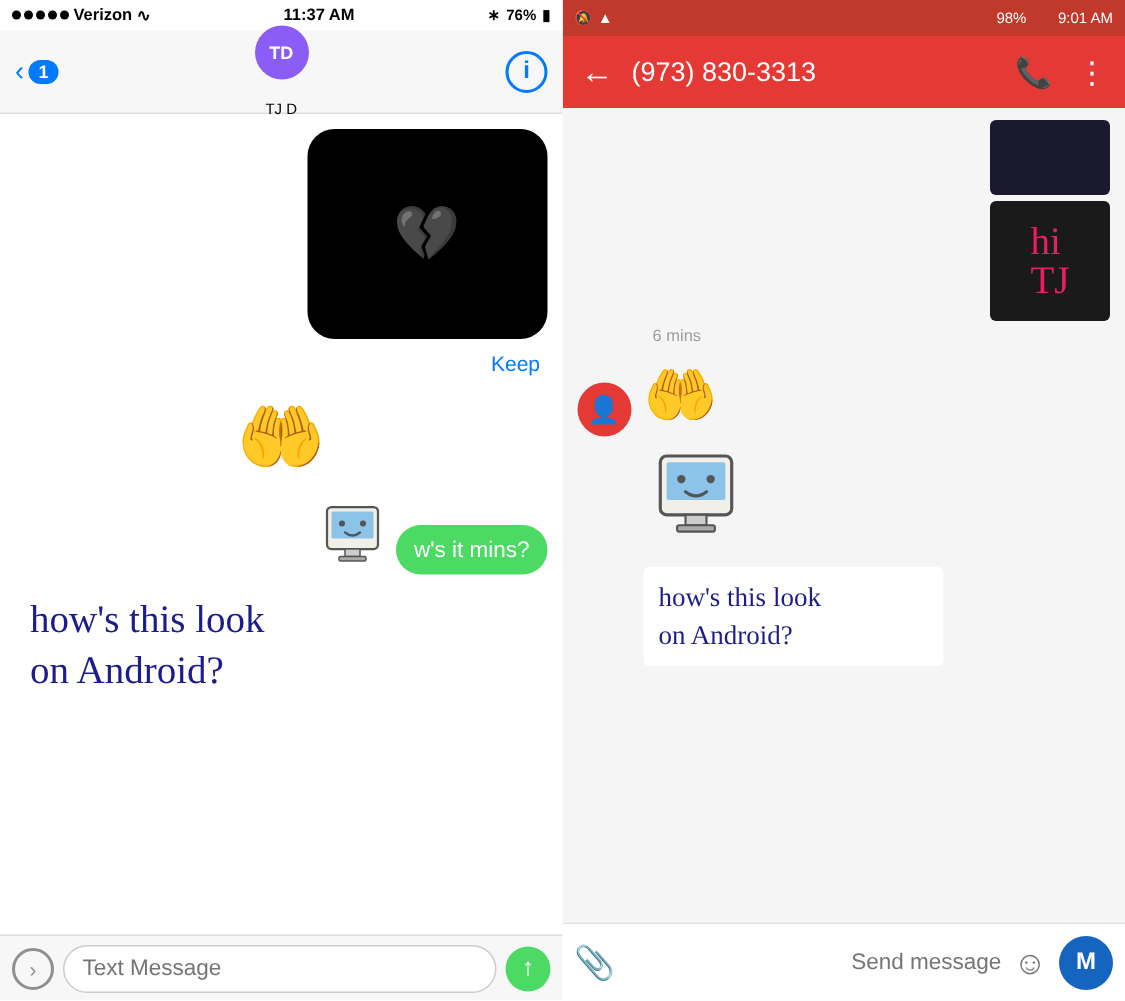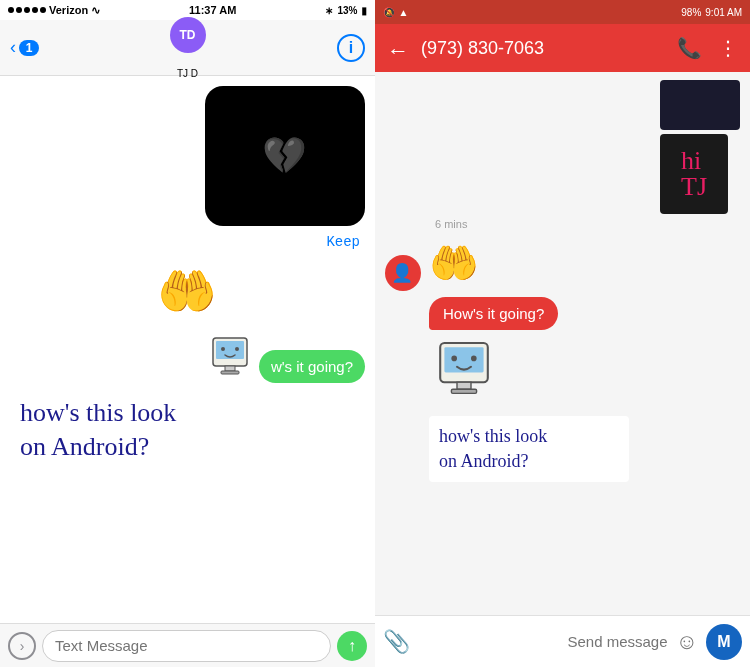--- a/index.html
+++ b/index.html
@@ -133,21 +133,20 @@
       justify-content: center;
       position: relative;
     }
     .heart-icon { font-size: 36px; filter: grayscale(1) brightness(0.7); }
 
     .keep-link {
       text-align: right;
       color: #007aff;
       font-size: 14px;
       padding-right: 5px;
-      font-family: Liberation Mono, monospace;
     }
 
     
     .clap-emoji {
       font-size: 48px;
       text-align: center;
       padding: 5px 0;
     }
 
     
@@ -237,21 +236,21 @@
       height: 24px;
       background: #c0392b;
       display: flex;
       align-items: center;
       justify-content: space-between;
       padding: 0 8px;
       font-size: 10px;
       color: white;
     }
     .android-status-left { display: flex; gap: 3px; align-items: center; }
-    .android-status-right { display: flex; gap: 4px; align-items: center; font-size: 10px; }
+    .android-status-right { display: flex; gap: 21px; align-items: center; font-size: 10px; }
 
     
     .android-app-bar {
       height: 48px;
       background: #e53935;
       display: flex;
       align-items: center;
       padding: 0 12px;
       gap: 12px;
     }
@@ -290,21 +289,21 @@
       gap: 4px;
       align-self: flex-end;
     }
     .android-dark-img {
       width: 80px;
       height: 50px;
       background: #1a1a2e;
       border-radius: 4px;
     }
     .android-hi-img {
-      width: 68px;
+      width: 80px;
       height: 80px;
       background: #1a1a1a;
       border-radius: 4px;
       display: flex;
       align-items: center;
       justify-content: center;
       font-family: 'Brush Script MT', cursive;
       color: #e91e63;
       font-size: 26px;
       line-height: 1;
@@ -434,21 +433,21 @@
         <div class="dot"></div>
         <div class="dot"></div>
         <div class="dot"></div>
       </div>
       <span>Verizon</span>
       <span>∿</span>
     </div>
     <span>11:37 AM</span>
     <div class="ios-status-right">
       <span>∗</span>
-      <span>13%</span>
+      <span>76%</span>
       <span>▮</span>
     </div>
   </div>
 
   <div class="ios-nav-bar">
     <div class="ios-back-btn">
       <span class="ios-back-chevron">‹</span>
       <span class="ios-back-badge">1</span>
     </div>
     <div class="ios-nav-center">
@@ -481,21 +480,21 @@
         <rect x="11" y="8" width="28" height="18" rx="1" fill="#8bc4e8"></rect>
 
         <circle cx="18" cy="16" r="2" fill="#555"></circle>
         <circle cx="32" cy="16" r="2" fill="#555"></circle>
         <path d="M20 22 Q25 26 30 22" stroke="#555" stroke-width="1.5" fill="none" stroke-linecap="round"></path>
 
         <rect x="20" y="33" width="10" height="5" fill="#ccc" stroke="#555" stroke-width="1"></rect>
         <rect x="16" y="38" width="18" height="3" rx="1" fill="#aaa" stroke="#555" stroke-width="1"></rect>
       </svg>
       <div class="ios-mac-bubble">
-        <span>w's it going?</span>
+        <span>w's it mins?</span>
       </div>
     </div>
 
     <div class="ios-handwriting">
       how's this look<br>on Android?
     </div>
 
   </div>
 
   <div class="ios-input-bar">
@@ -518,21 +517,21 @@
       <span>▲</span>
     </div>
     <div class="android-status-right">
       <span>98%</span>
       <span>9:01 AM</span>
     </div>
   </div>
 
   <div class="android-app-bar">
     <span class="android-back-arrow">←</span>
-    <span class="android-contact-title">(973) 830-7063</span>
+    <span class="android-contact-title">(973) 830-3313</span>
     <div class="android-app-bar-actions">
       <span class="android-action-icon">📞</span>
       <span class="android-action-icon">⋮</span>
     </div>
   </div>
 
   <div class="android-messages">
 
     <div class="android-dark-images">
       <div class="android-dark-img"></div>
@@ -540,26 +539,20 @@
     </div>
     <div class="android-timestamp">6 mins</div>
 
     <div class="android-msg-row">
       <div class="android-avatar">
         <span>👤</span>
       </div>
       <span class="android-clap">🤲</span>
     </div>
 
-    <div class="android-msg-row">
-      <div style="width:36px; flex-shrink:0;"></div>
-      <div class="android-red-bubble">
-        <span>How's it going?</span>
-      </div>
-    </div>
 
     <div style="margin-left:44px;">
       <svg width="70" height="70" viewBox="0 0 50 50" xmlns="http://www.w3.org/2000/svg">
         <rect x="8" y="5" width="34" height="28" rx="3" fill="#f0f0e8" stroke="#555" stroke-width="1.5"></rect>
         <rect x="11" y="8" width="28" height="18" rx="1" fill="#8bc4e8"></rect>
         <circle cx="18" cy="16" r="2" fill="#555"></circle>
         <circle cx="32" cy="16" r="2" fill="#555"></circle>
         <path d="M20 22 Q25 26 30 22" stroke="#555" stroke-width="1.5" fill="none" stroke-linecap="round"></path>
         <rect x="20" y="33" width="10" height="5" fill="#ccc" stroke="#555" stroke-width="1"></rect>
         <rect x="16" y="38" width="18" height="3" rx="1" fill="#aaa" stroke="#555" stroke-width="1"></rect>

